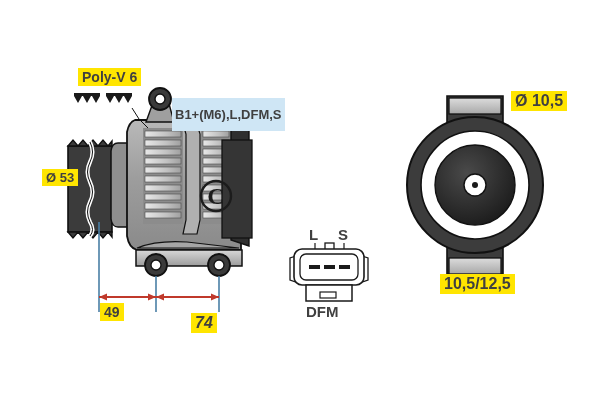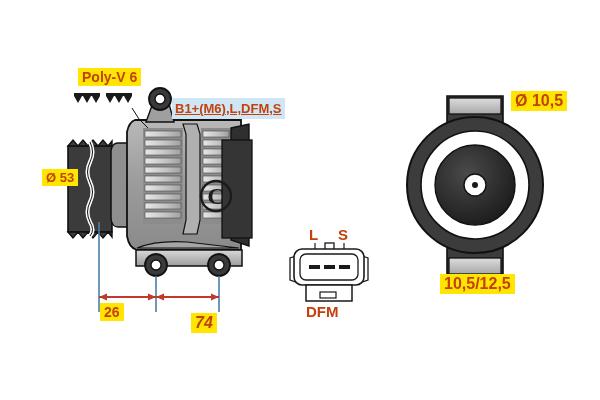--- a/index.html
+++ b/index.html
@@ -1,23 +1,23 @@
 <!DOCTYPE html>
 <html><head>
 <meta charset="utf-8">
 <style>
   html,body{margin:0;padding:0;background:#fff;}
   body{width:600px;height:400px;overflow:hidden;
        font-family:"Liberation Sans",sans-serif;}
   #stage{position:relative;width:600px;height:400px;background:#ffffff;}
 
   .lbl{position:absolute;font-weight:bold;white-space:nowrap;
-       font-family:"Liberation Sans",sans-serif;color:#c2410c;}
+       font-family:"Liberation Sans",sans-serif;color:#404040;}
   .lbl-yellow{background:#FFE500;padding:1px 4px;}
-  .lbl-blue{background:#cfe6f5;padding:3px 3px;text-decoration:underline;}
+  .lbl-blue{background:#cfe6f5;padding:9px 3px;}
   .lbl-plain{background:transparent;}
 
   svg{position:absolute;left:0;top:0;}
 </style>
 </head>
 <body>
 
 <div id="stage">
 
   <svg width="600" height="400" viewBox="0 0 600 400">
@@ -210,21 +210,21 @@
       <circle cx="475" cy="185" r="3" fill="#1a1a1a"></circle>
     </g>
   </svg>
 
   <div class="lbl lbl-yellow" style="left:78px; top:68px; font-size:14px;">Poly-V 6</div>
 
   <div class="lbl lbl-blue" style="left:172px; top:98px; font-size:13px;">B1+(M6),L,DFM,S</div>
 
   <div class="lbl lbl-yellow" style="left:42px; top:169px; font-size:13px;">Ø 53</div>
 
-  <div class="lbl lbl-yellow" style="left:100px; top:303px; font-size:14px;">26</div>
+  <div class="lbl lbl-yellow" style="left:100px; top:303px; font-size:14px;">49</div>
 
   <div class="lbl lbl-yellow" style="left:191px; top:313px; font-size:16px;font-style:italic;">74</div>
 
   <div class="lbl lbl-yellow" style="left:511px; top:91px; font-size:16px;">Ø 10,5</div>
 
   <div class="lbl lbl-yellow" style="left:440px; top:274px; font-size:16px;">10,5/12,5</div>
 
   <div class="lbl lbl-plain" style="left:309px; top:226px; font-size:15px;">L</div>
 
   <div class="lbl lbl-plain" style="left:338px; top:226px; font-size:15px;">S</div>

